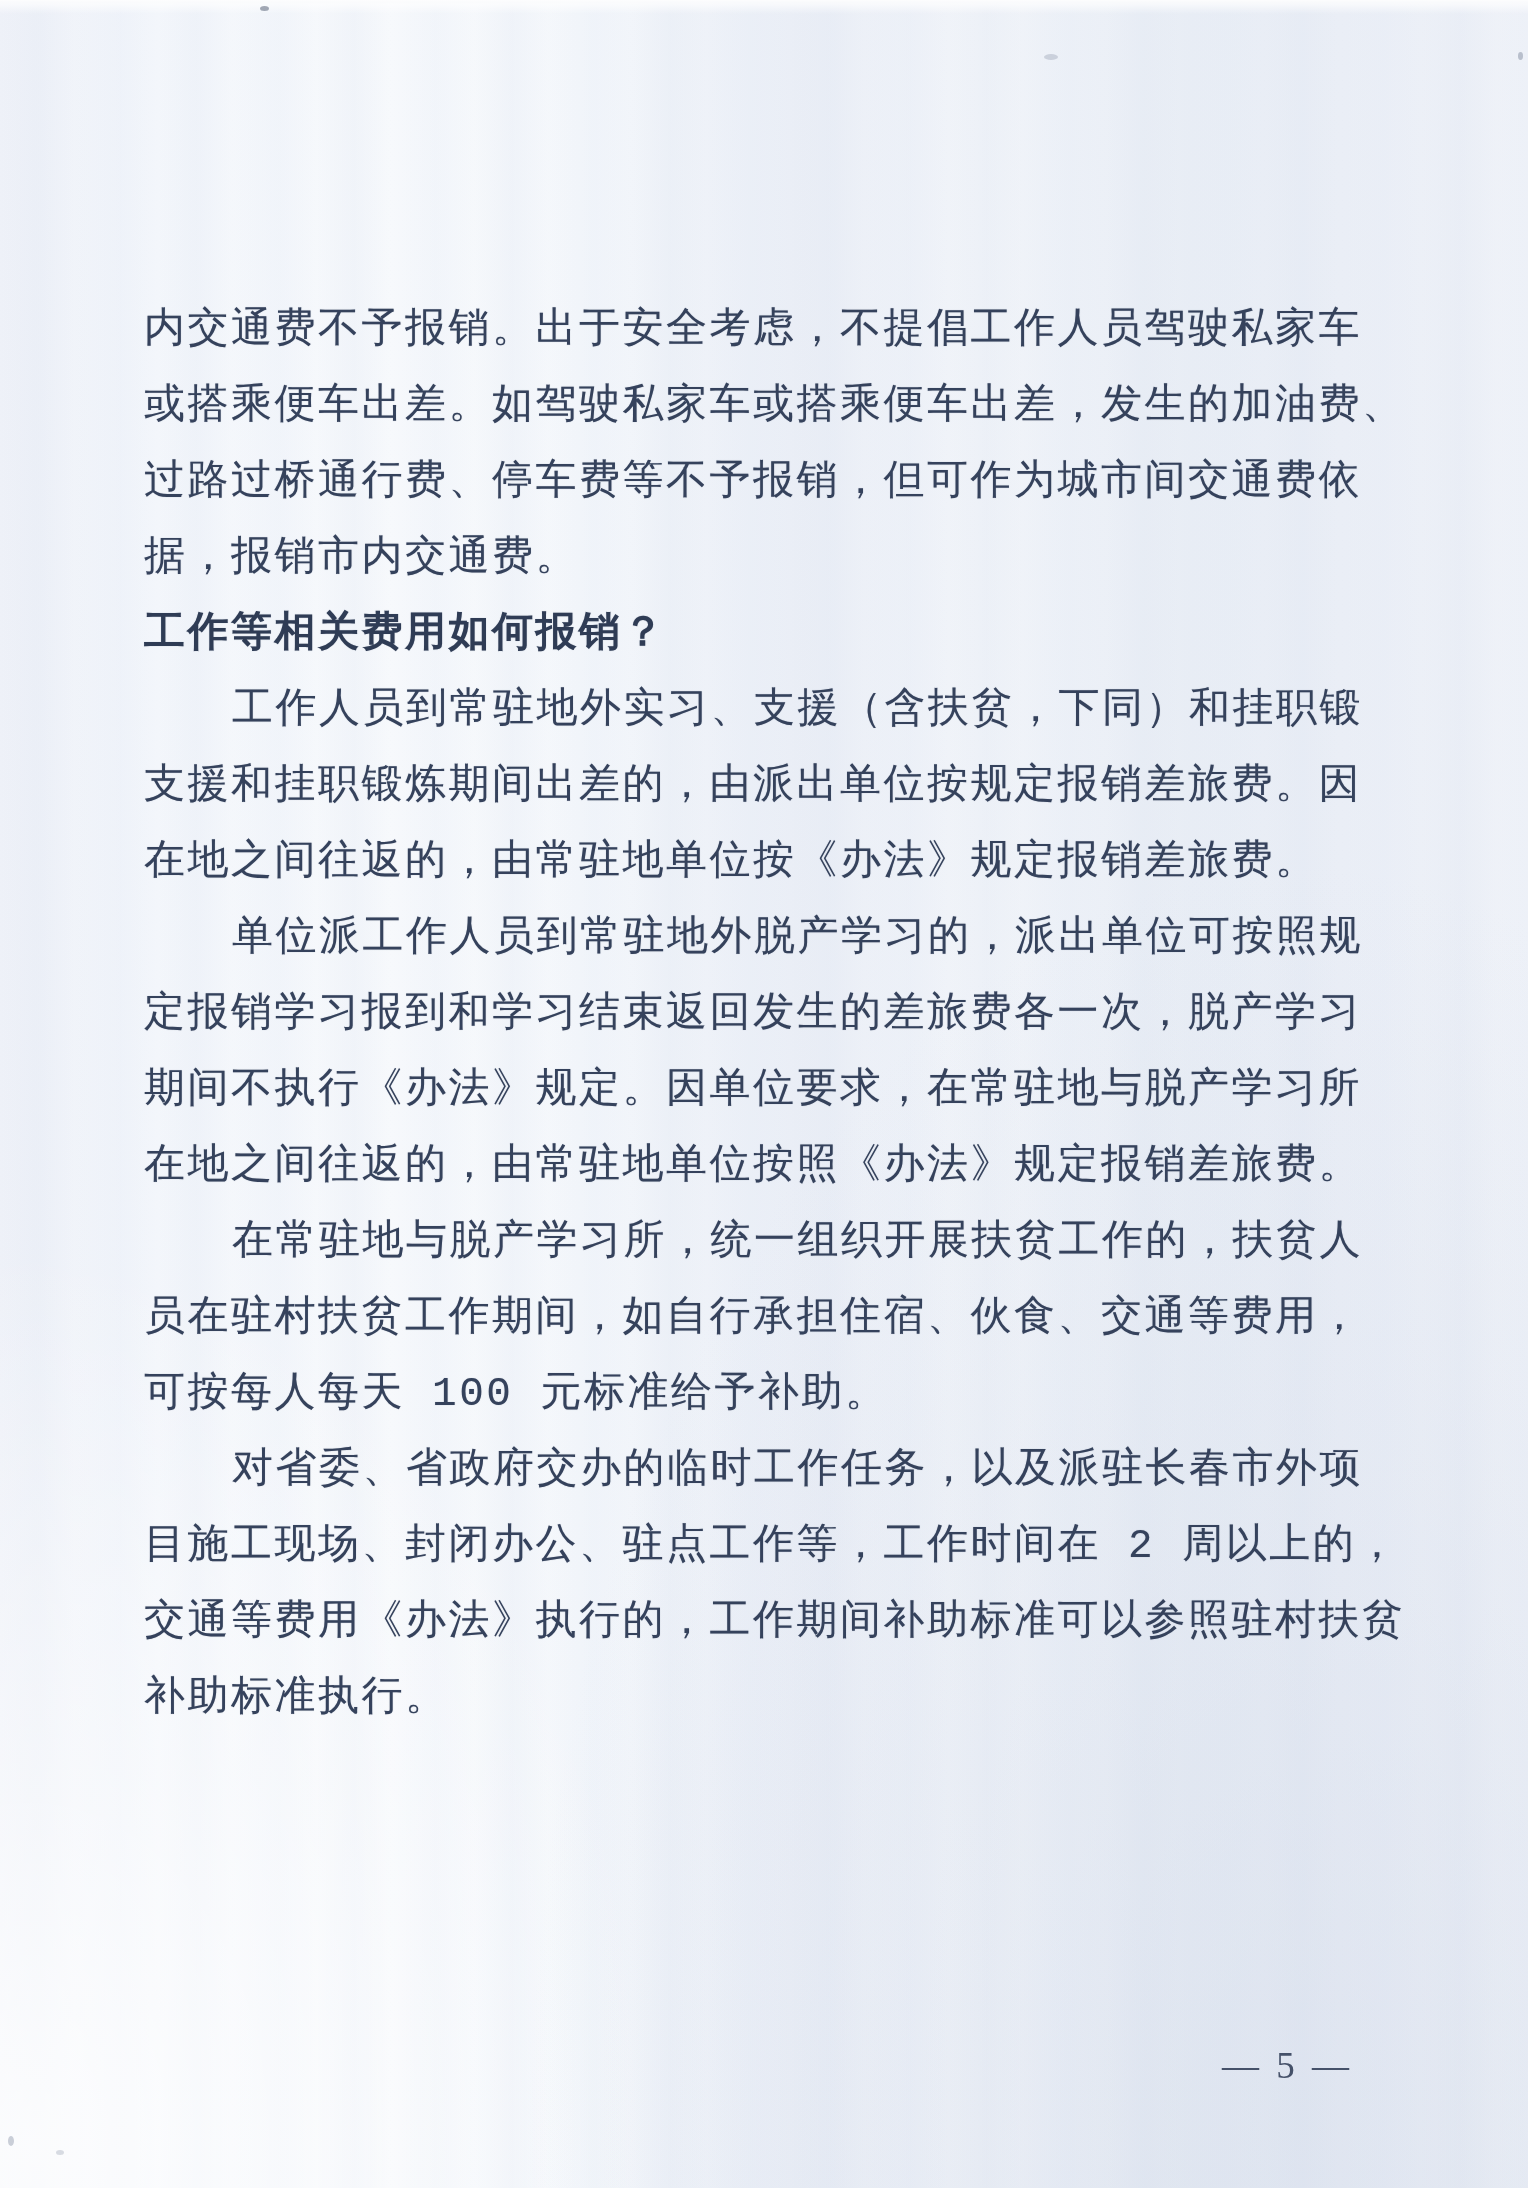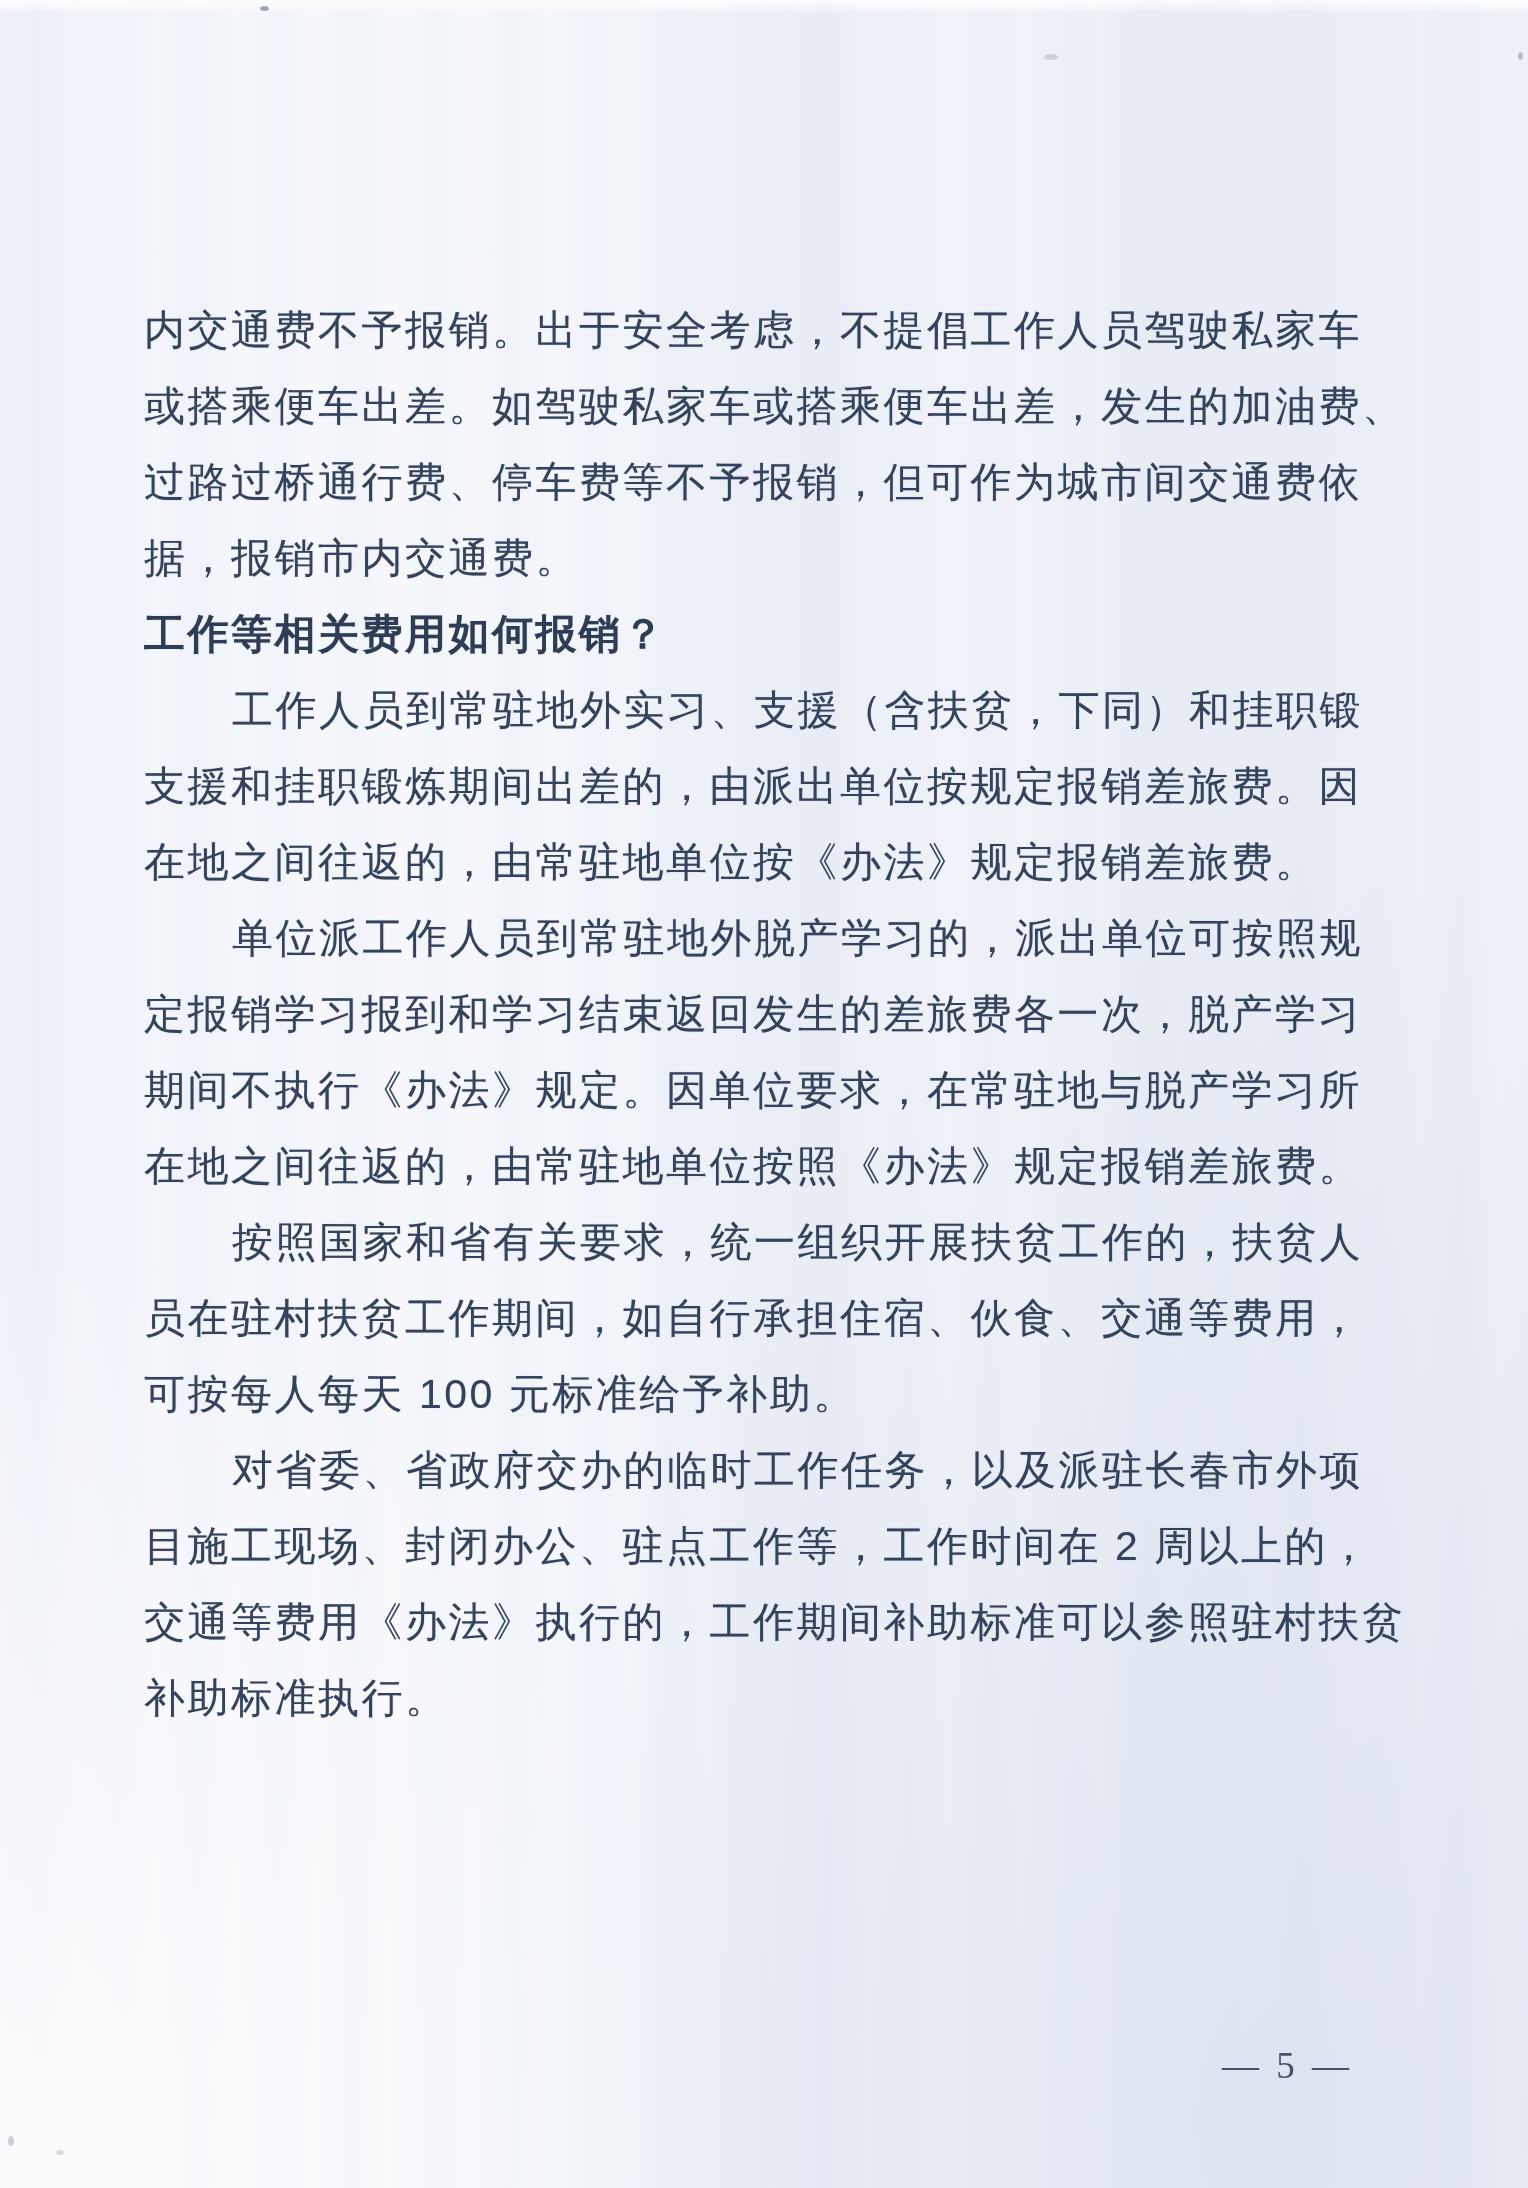--- a/index.html
+++ b/index.html
@@ -25,21 +25,21 @@
         rgba(222,229,241,0.00) 158px),
       linear-gradient(90deg,
         #eef1f8 0%, #f3f6fb 10%, #f7f9fc 26%, #f4f7fb 38%,
         #eaeef6 52%, #f1f4f9 64%, #e8edf5 78%, #eaeef6 88%, #eff2f8 100%);
   }
   .text-block {
     position: absolute;
     left: 144px;
     top: 292px;
     width: 1240px;
-    font-family: Liberation Sans, sans-serif;
+    font-family: Liberation Mono, monospace;
     font-size: 41px;
     line-height: 76px;
     letter-spacing: 2.5px;
     color: #35425c;
     text-shadow: 0 0 1px rgba(53,66,92,0.35);
   }
   .line {
     height: 76px;
     white-space: nowrap;
   }
@@ -82,21 +82,21 @@
     <div class="line">过路过桥通行费、停车费等不予报销，但可作为城市间交通费依</div>
     <div class="line">据，报销市内交通费。</div>
     <div class="line bold">工作等相关费用如何报销？</div>
     <div class="line indent">工作人员到常驻地外实习、支援（含扶贫，下同）和挂职锻</div>
     <div class="line">支援和挂职锻炼期间出差的，由派出单位按规定报销差旅费。因</div>
     <div class="line">在地之间往返的，由常驻地单位按《办法》规定报销差旅费。</div>
     <div class="line indent">单位派工作人员到常驻地外脱产学习的，派出单位可按照规</div>
     <div class="line">定报销学习报到和学习结束返回发生的差旅费各一次，脱产学习</div>
     <div class="line">期间不执行《办法》规定。因单位要求，在常驻地与脱产学习所</div>
     <div class="line">在地之间往返的，由常驻地单位按照《办法》规定报销差旅费。</div>
-    <div class="line indent">按照国家和省有关要求，统一组织开展扶贫工作的，扶贫人</div>
+    <div class="line indent">在常驻地与脱产学习所，统一组织开展扶贫工作的，扶贫人</div>
     <div class="line">员在驻村扶贫工作期间，如自行承担住宿、伙食、交通等费用，</div>
     <div class="line">可按每人每天 100 元标准给予补助。</div>
     <div class="line indent">对省委、省政府交办的临时工作任务，以及派驻长春市外项</div>
     <div class="line">目施工现场、封闭办公、驻点工作等，工作时间在 2 周以上的，</div>
     <div class="line">交通等费用《办法》执行的，工作期间补助标准可以参照驻村扶贫</div>
     <div class="line">补助标准执行。</div>
   </div>
 
   <div class="page-number">— 5 —</div>
 

